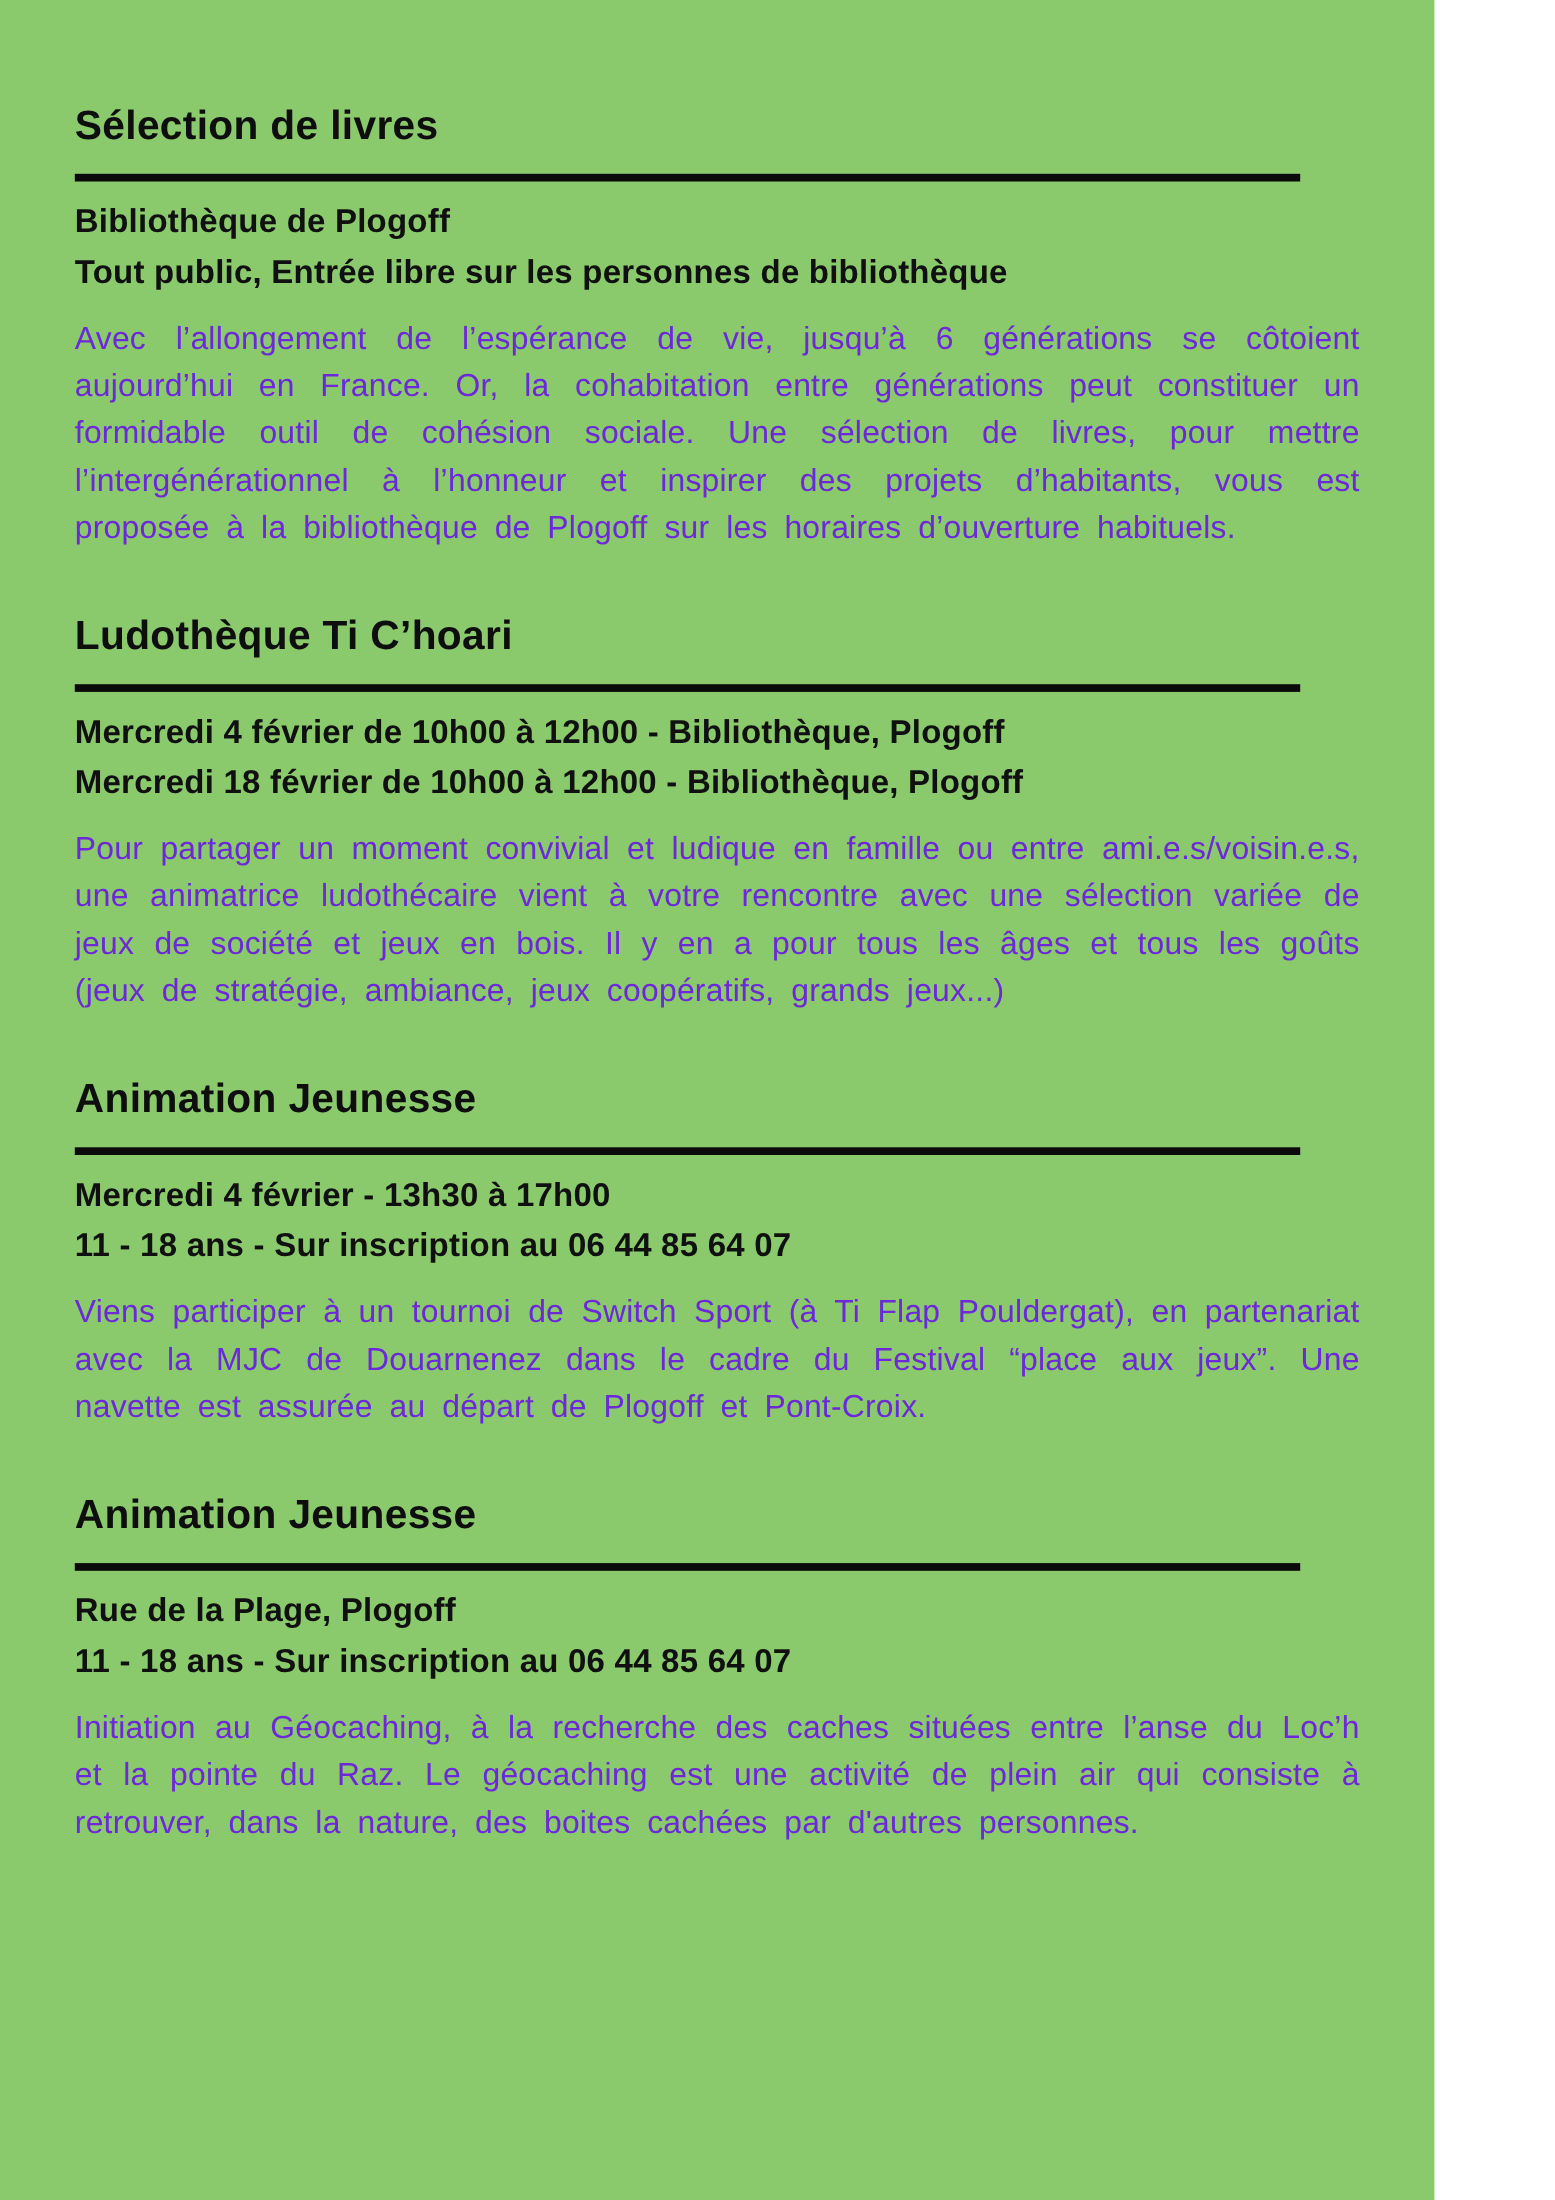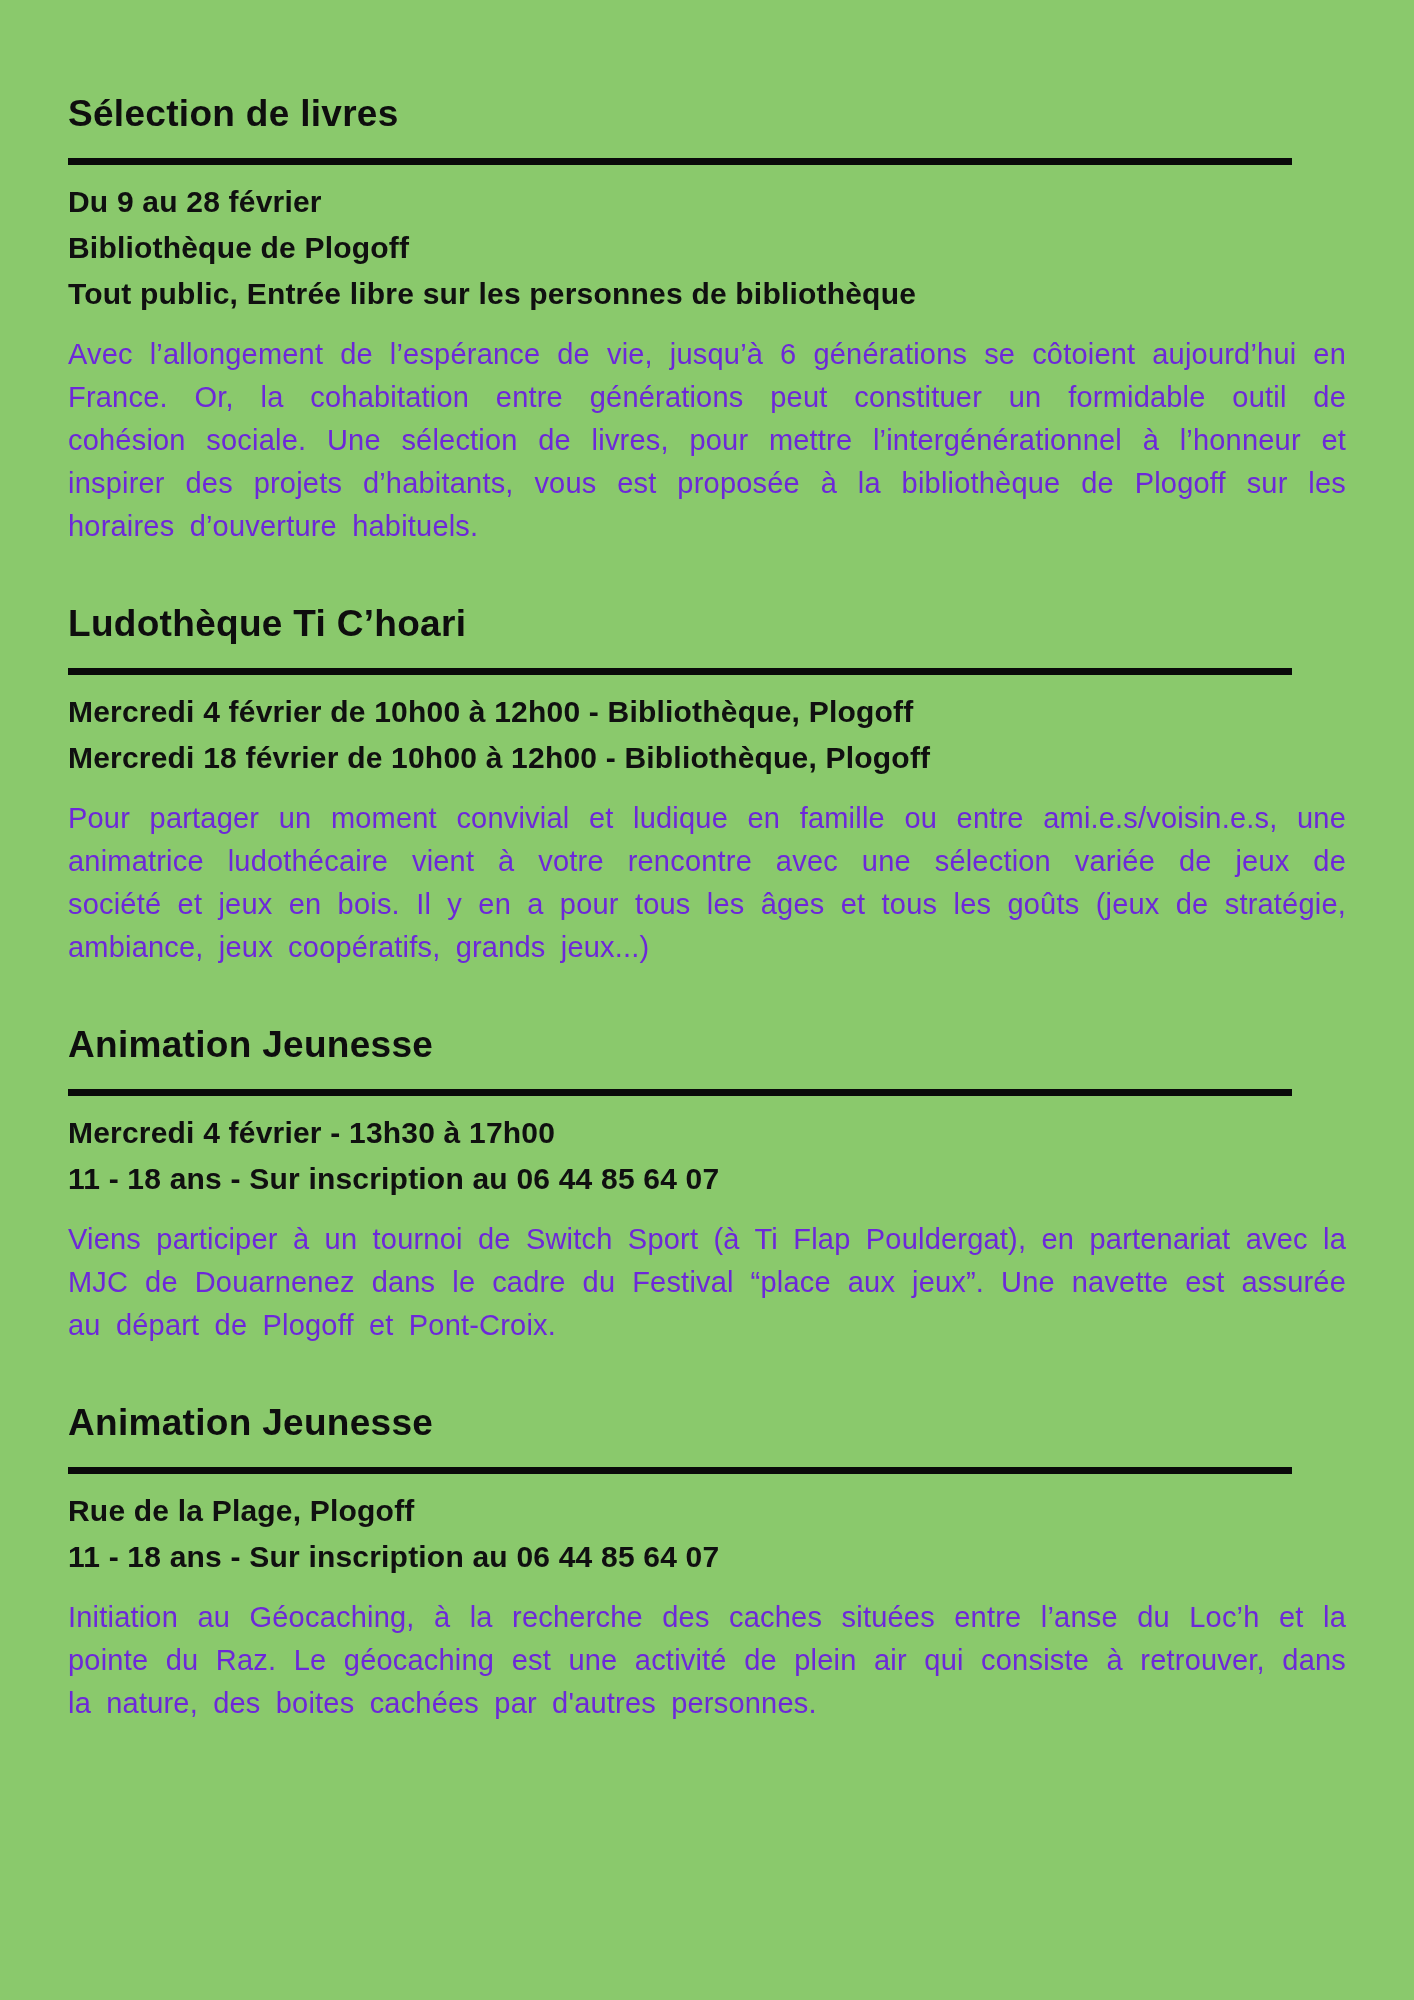--- a/index.html
+++ b/index.html
@@ -1,20 +1,20 @@
 <!DOCTYPE html>
 <html lang="fr"><head>
 <meta charset="utf-8">
 <style>
   html, body {
     margin: 0;
     padding: 0;
   }
   .page {
-    width: 1414px;
+    width: 1304px;
     height: 2000px;
     box-sizing: border-box;
     background: #8ac96c;
     padding: 92px 68px 60px 68px;
     font-family: "Liberation Sans", "DejaVu Sans", sans-serif;
     color: #161616;
     overflow: hidden;
   }
   .section {
     margin: 0;
@@ -62,21 +62,20 @@
 </style>
 </head>
 <body>
 
 <div class="page">
 
   <section class="section">
     <h2 class="section-title">Sélection de livres</h2>
     <div class="section-rule"></div>
     <div class="event-details">
-      <p class="detail-line">Du 9 au 28 février</p>
       <p class="detail-line">Bibliothèque de Plogoff</p>
       <p class="detail-line">Tout public, Entrée libre sur les personnes de bibliothèque</p>
     </div>
     <p class="section-body">Avec l’allongement de l’espérance de vie, jusqu’à 6 générations se côtoient aujourd’hui en France. Or, la cohabitation entre générations peut constituer un formidable outil de cohésion sociale. Une sélection de livres, pour mettre l’intergénérationnel à l’honneur et inspirer des projets d’habitants, vous est proposée à la bibliothèque de Plogoff sur les horaires d’ouverture habituels.</p>
   </section>
 
   <section class="section">
     <h2 class="section-title">Ludothèque Ti C’hoari</h2>
     <div class="section-rule"></div>
     <div class="event-details">

